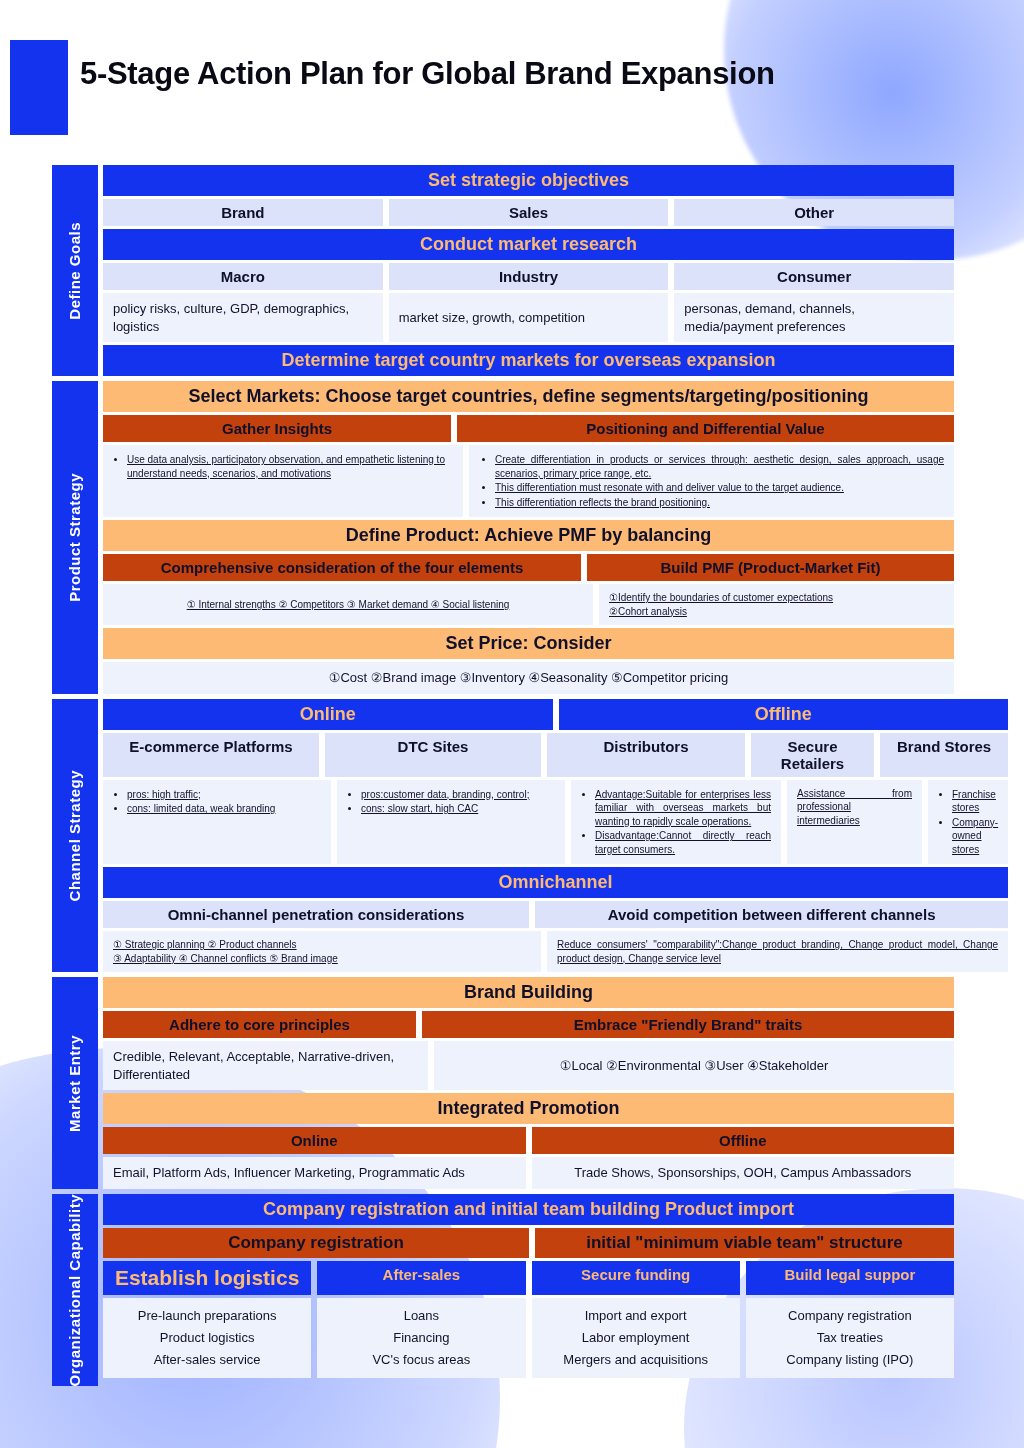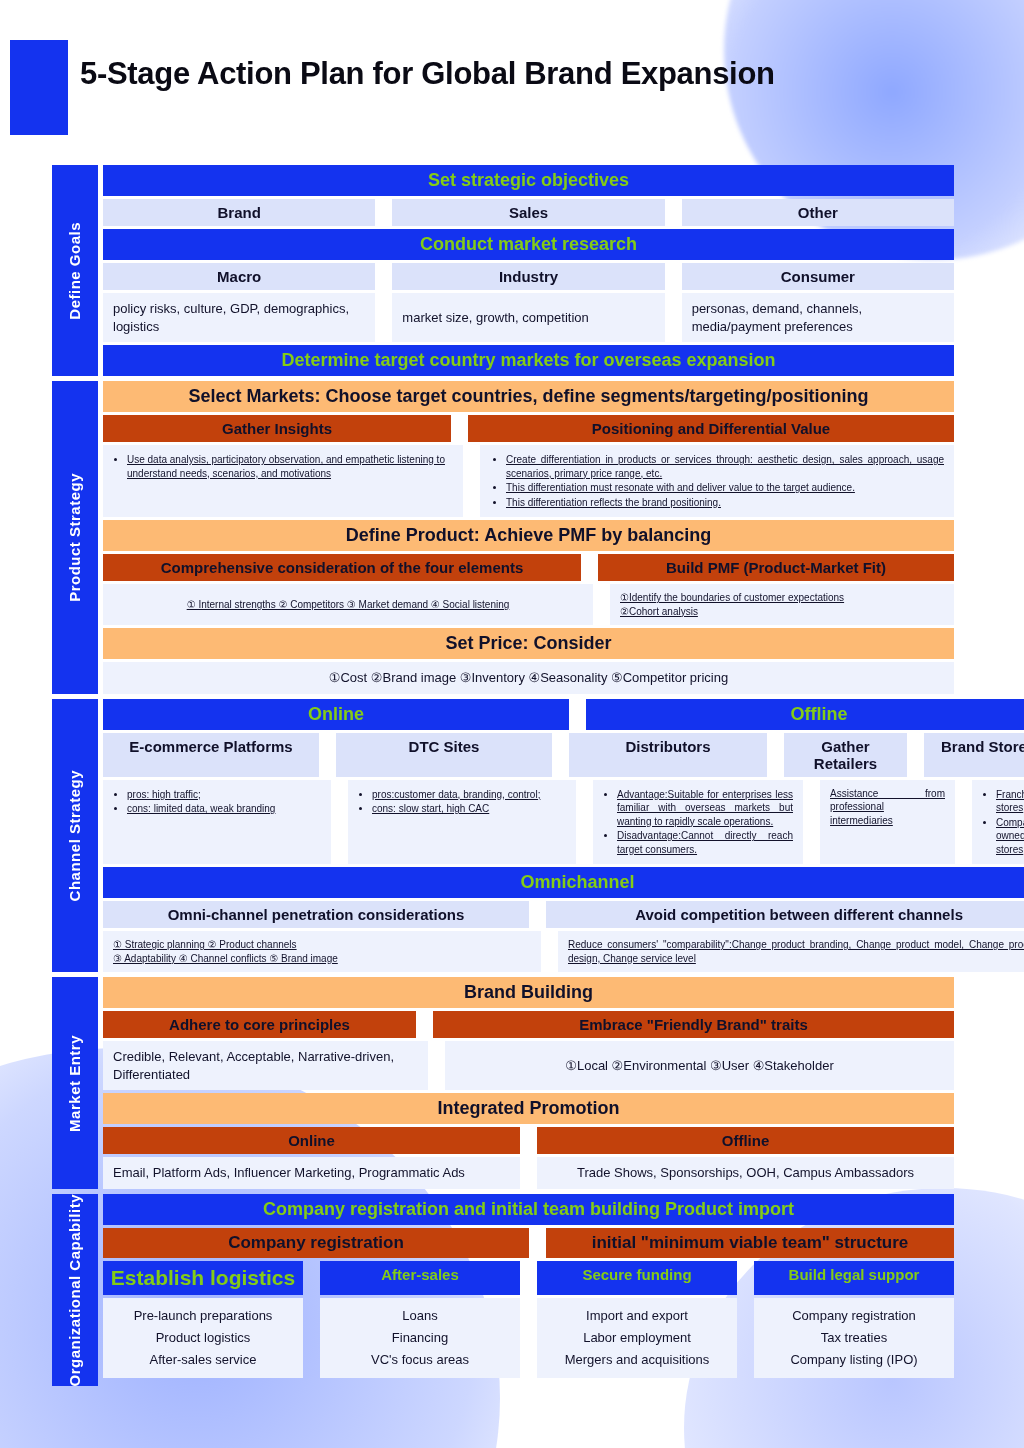--- a/index.html
+++ b/index.html
@@ -53,27 +53,27 @@
     margin-right:5px;
   }
   .stage-label span {
     writing-mode:vertical-rl; transform:rotate(180deg);
     font-size:15px; font-weight:bold; letter-spacing:0.5px;
     text-align:center; line-height:1.15;
   }
   .stage-body { flex:1 1 auto; display:flex; flex-direction:column; gap:3px; }
 
   .band {
-    background:#1433ef; color:#84cc16; text-align:center;
+    background:#1433ef; color:#fdba74; text-align:center;
     font-size:18px; font-weight:bold; padding:5px 6px;
   }
   .band.light {
     background:#fdba74; color:#10102a;
   }
-  .row { display:flex; gap:17px; }
+  .row { display:flex; gap:6px; }
   .hdr {
     background:#dbe2fa; color:#10102a; text-align:center;
     font-size:15px; font-weight:bold; padding:5px 4px;
   }
   .hdr.blue { background:#c2410c; }
   .txt {
     background:#eef2fd; color:#12122b; font-size:13px;
     padding:7px 10px; line-height:1.35;
   }
   .txt.center { text-align:center; }
@@ -168,21 +168,21 @@
     </div>
     <div class="stage-body">
       <div class="row">
         <div class="band eq">Online</div>
         <div class="band eq">Offline</div>
       </div>
       <div class="row">
         <div class="hdr" style="flex:0 0 208px;">E-commerce Platforms</div>
         <div class="hdr" style="flex:0 0 208px;">DTC Sites</div>
         <div class="hdr" style="flex:0 0 190px;">Distributors</div>
-        <div class="hdr" style="flex:0 0 115px;">Gather Retailers</div>
+        <div class="hdr" style="flex:0 0 115px;">Secure Retailers</div>
         <div class="hdr eq">Brand Stores</div>
       </div>
       <div class="row">
         <div class="txt small" style="flex:0 0 208px;">
           <ul class="ul">
             <li>pros: high traffic;</li>
             <li>cons: limited data, weak branding</li>
           </ul>
         </div>
         <div class="txt small" style="flex:0 0 208px;">

